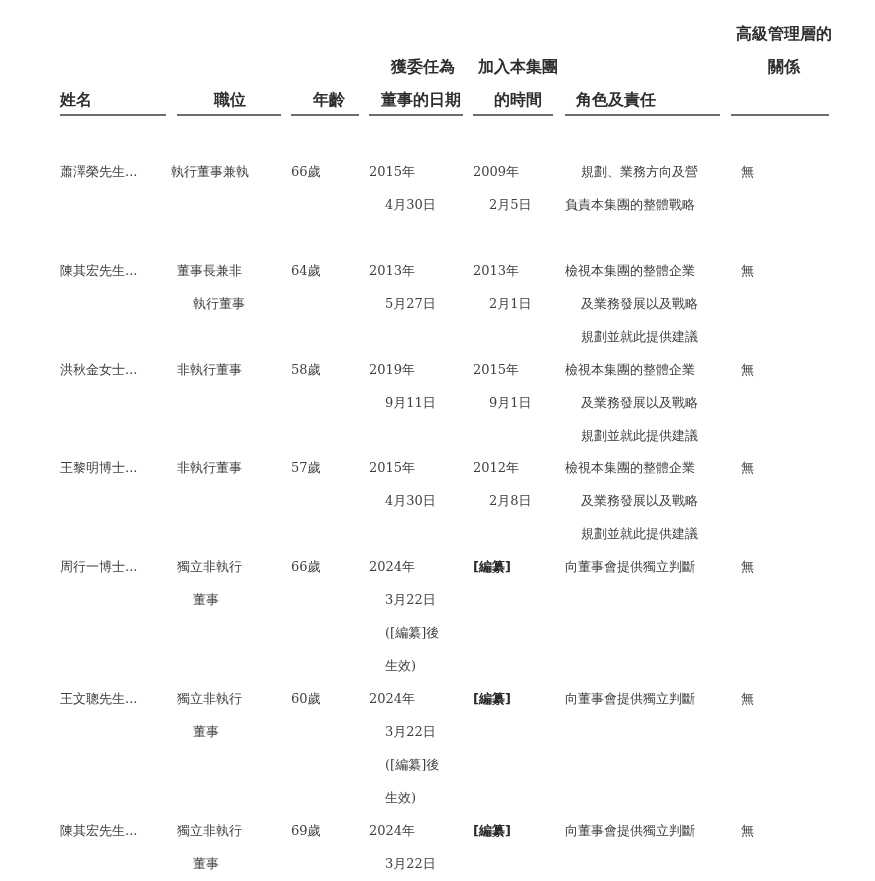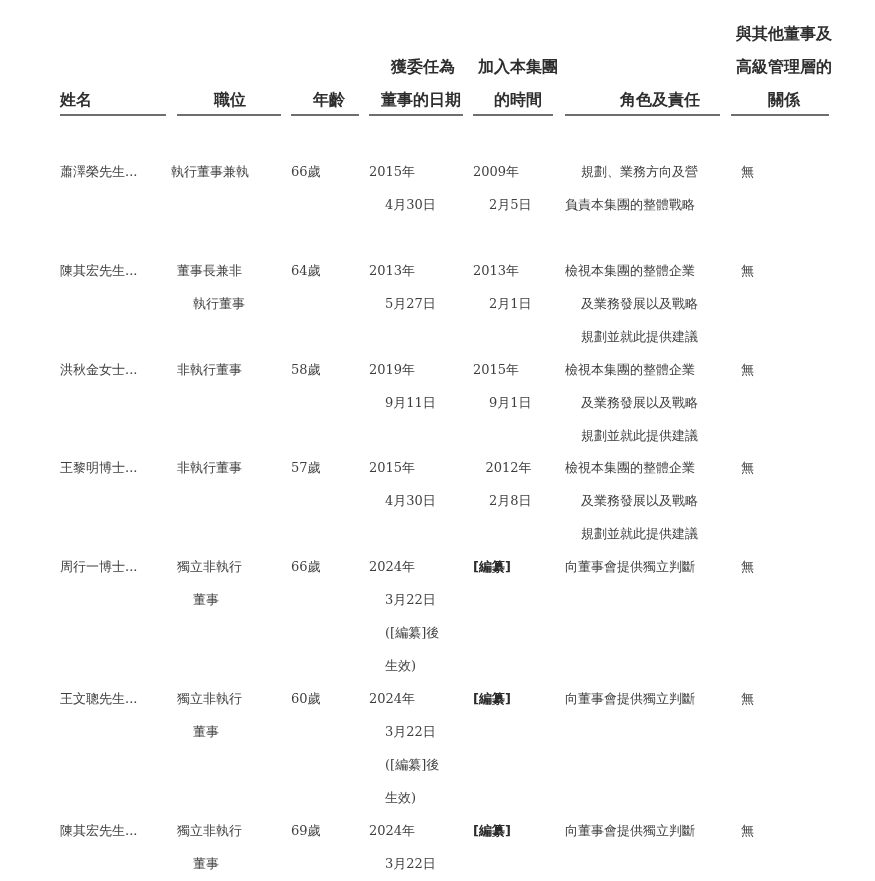--- a/index.html
+++ b/index.html
@@ -37,25 +37,24 @@
   <span class="line">年齡</span>
 </div>
 <div class="hdr" style="left:381px; top:50px; text-align:right; width:80px;">
   <span class="line" style="text-align:right; padding-right:6px;">獲委任為</span>
   <span class="line">董事的日期</span>
 </div>
 <div class="hdr" style="left:477px; top:50px; width:82px; text-align:center;">
   <span class="line">加入本集團</span>
   <span class="line">的時間</span>
 </div>
-<div class="hdr" style="left:545px; top:83px; width:155px; text-align:right;">
+<div class="hdr" style="left:576px; top:83px; width:155px; text-align:left;">
   <span class="line">角色及責任</span>
 </div>
 <div class="hdr" style="left:731px; top:17px; width:106px; text-align:center;">
-  <span class="line">與其他董事及</span>
   <span class="line">高級管理層的</span>
   <span class="line">關係</span>
 </div>
 
 <div class="uline" style="left:60px; width:106px;"></div>
 <div class="uline" style="left:177px; width:104px;"></div>
 <div class="uline" style="left:291px; width:68px;"></div>
 <div class="uline" style="left:369px; width:94px;"></div>
 <div class="uline" style="left:473px; width:80px;"></div>
 <div class="uline" style="left:565px; width:155px;"></div>
@@ -130,21 +129,21 @@
 <div>
   <div class="cell" style="left:60px; top:451px;">王黎明博士...</div>
   <div class="cell" style="left:177px; top:451px;">
     <span class="ln">非執行董事</span>
   </div>
   <div class="cell" style="left:291px; top:451px;">57歲</div>
   <div class="cell" style="left:369px; top:451px;">
     <span class="ln">2015年</span>
     <span class="ln ind">4月30日</span>
   </div>
-  <div class="cell" style="left:473px; top:451px;text-align:right;">
+  <div class="cell" style="left:473px; top:451px;">
     <span class="ln">2012年</span>
     <span class="ln ind">2月8日</span>
   </div>
   <div class="cell" style="left:565px; top:451px;">
     <span class="ln">檢視本集團的整體企業</span>
     <span class="ln ind">及業務發展以及戰略</span>
     <span class="ln ind">規劃並就此提供建議</span>
   </div>
   <div class="cell" style="left:741px; top:451px;">無</div>
 </div>

